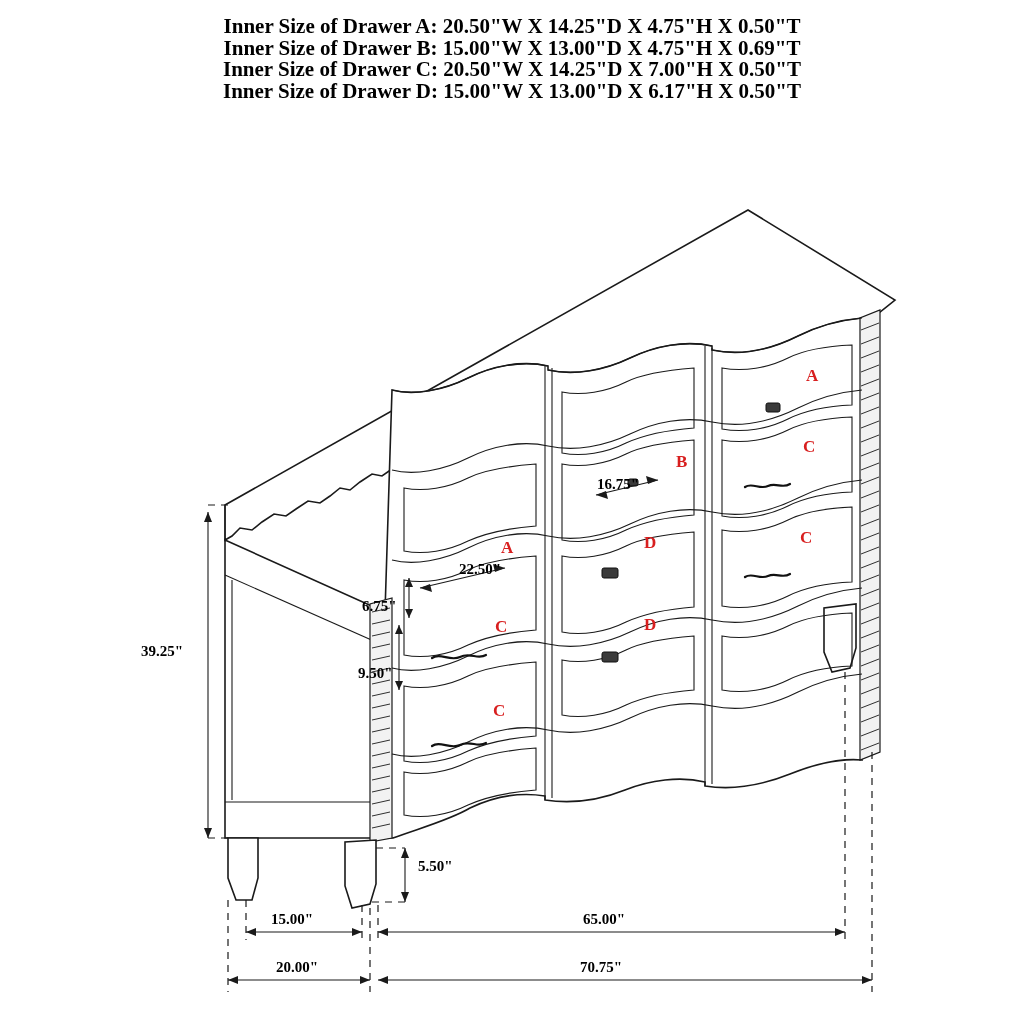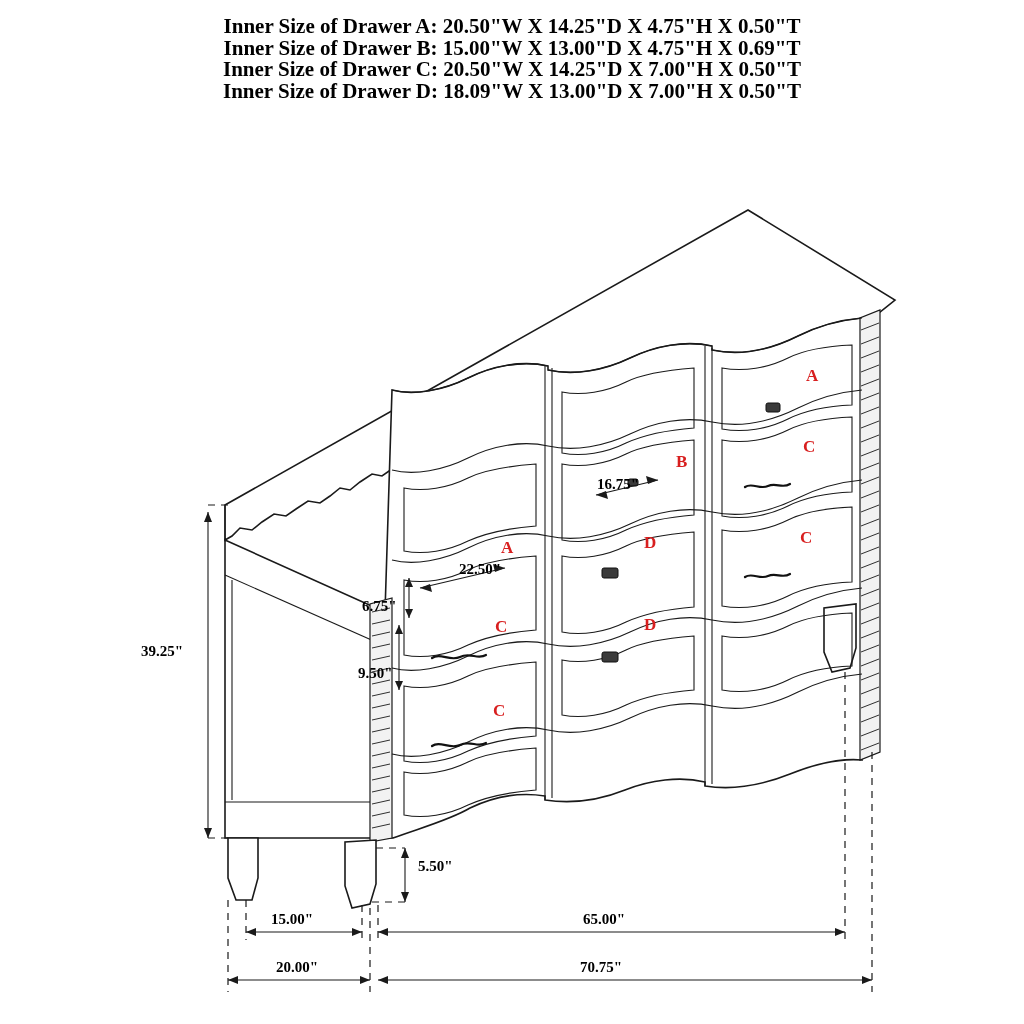--- a/index.html
+++ b/index.html
@@ -64,21 +64,21 @@
 </style>
 </head>
 <body>
 
 <div id="page">
 
   <div class="spec-block">
     <div class="spec-line">Inner Size of Drawer A: 20.50"W X 14.25"D X 4.75"H X 0.50"T</div>
     <div class="spec-line">Inner Size of Drawer B: 15.00"W X 13.00"D X 4.75"H X 0.69"T</div>
     <div class="spec-line">Inner Size of Drawer C: 20.50"W X 14.25"D X 7.00"H X 0.50"T</div>
-    <div class="spec-line">Inner Size of Drawer D: 18.09"W X 13.00"D X 7.00"H X 0.50"T</div>
+    <div class="spec-line">Inner Size of Drawer D: 15.00"W X 13.00"D X 6.17"H X 0.50"T</div>
   </div>
 
   <svg class="drawing" viewBox="0 0 1024 1024">
 
     <path class="ln med fillw" d="M225,505 L748,210 L895,300 L880,312 L868,318 L860,330 L845,338 L830,335 L815,345 L800,350 L788,345 L772,352 L758,360 L742,358 L728,365 L712,372 L698,370 L684,378 L670,385 L656,383 L642,390 L628,398 L614,396 L600,404 L586,411 L572,409 L558,417 L544,424 L530,422 L516,430 L502,437 L488,435 L474,443 L460,450 L446,448 L432,456 L418,463 L404,461 L392,469 L382,476 L372,474 L360,482 L350,490 L340,488 L330,496 L320,503 L308,501 L296,509 L286,516 L274,514 L262,522 L252,530 L240,528 L232,536 L225,540 Z"></path>
 
     <path class="ln thin" d="M225,540 L225,505"></path>
 
     <path class="ln med fillw" d="M225,540 L225,838 L385,838 L385,612 Z"></path>
     <path class="ln thin" d="M225,575 L385,646"></path>

